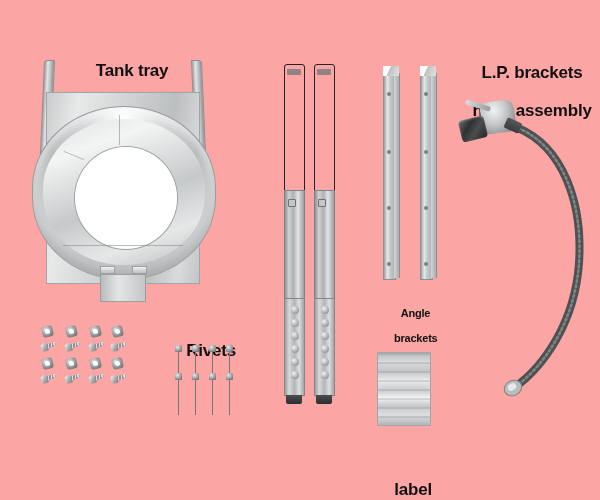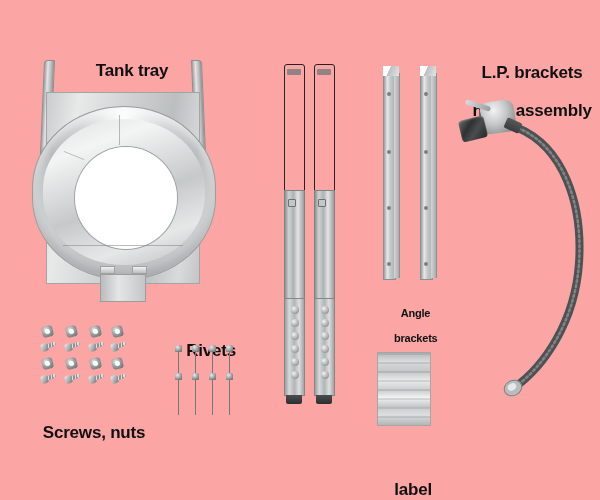--- a/index.html
+++ b/index.html
@@ -359,23 +359,20 @@
     <div class="screw" style="left:47px; top:48px;">
         <div class="screw-head"></div>
         <div class="screw-shaft"></div>
       </div>
     <div class="screw" style="left:69px; top:48px;">
         <div class="screw-head"></div>
         <div class="screw-shaft"></div>
       </div>
   </div>
 
-  <div class="label" style="left:10px; top:404px; width:150px; font-size:17px;">
-    <span>Screws, nuts</span>
-  </div>
 
   <div class="label" style="left:160px; top:322px; width:84px; font-size:17px;">
     <span>Rivets</span>
   </div>
 
   <div style="position:absolute; left:175px; top:345px; width:64px; height:60px;">
     <div class="rivet" style="left:0px;">
         <div class="rivet-head"></div>
         <div class="rivet-pin"></div>
       </div>

